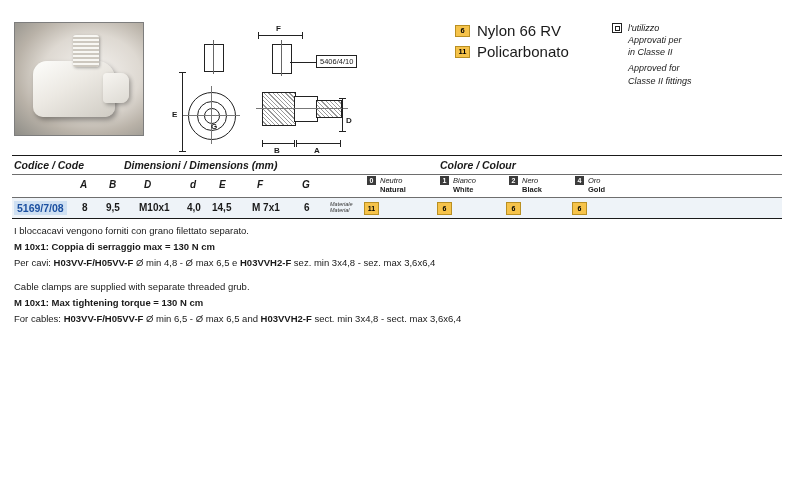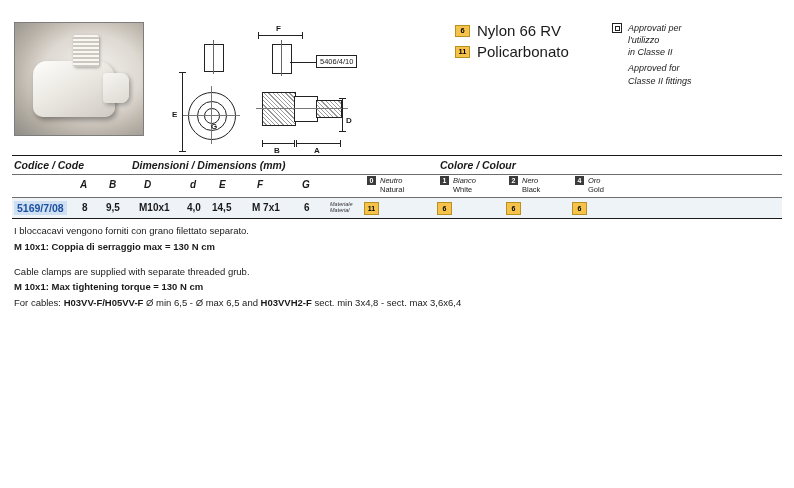--- a/index.html
+++ b/index.html
@@ -230,21 +230,21 @@
     color: #fff;
     background: #3b3b3b;
     margin-right: 4px;
     vertical-align: top;
   }
   .colour-head .cnames {
     display: inline-block;
     vertical-align: top;
   }
   .colour-head .cnames i { font-style: italic; display: block; }
-  .colour-head .cnames b { font-weight: normal; display: block; }
+  .colour-head .cnames b { font-weight: bold; display: block; }
 
   .data-row {
     position: relative;
     height: 20px;
     background: #ffffff;
   }
   .data-row .band {
     position: absolute;
     left: 0;
     top: 0;
@@ -370,35 +370,35 @@
     </div>
     <div class="material-row">
       <span class="num-badge">11</span>
       <span class="mat-label">Policarbonato</span>
     </div>
   </div>
 
   <div class="approval">
     <span class="sq"></span>
     <div class="txt">
+      <div class="it">l'utilizzo</div>
       <div class="it">Approvati per</div>
-      <div class="it">l'utilizzo</div>
       <div class="it">in Classe II</div>
       <div class="it" style="margin-top:4px;">Approved for</div>
       <div class="it">Classe II fittings</div>
     </div>
   </div>
 </div>
 
 <div class="table-wrap">
   <div class="rule"></div>
 
   <div class="hdr-row">
     <div class="cell" style="left:2px;">Codice / Code</div>
-    <div class="cell" style="left:120px;">Dimensioni / Dimensions (mm)</div>
+    <div class="cell" style="left:112px;">Dimensioni / Dimensions (mm)</div>
     <div class="cell" style="left:428px;">Colore / Colour</div>
   </div>
 
   <div class="rule-thin"></div>
 
   <div class="sub-row">
     <div class="dimcell" style="left:68px;">A</div>
     <div class="dimcell" style="left:97px;">B</div>
     <div class="dimcell" style="left:132px;">D</div>
     <div class="dimcell" style="left:178px;">d</div>
@@ -443,17 +443,18 @@
     <div class="swatch" style="left:494px;">6</div>
     <div class="swatch" style="left:560px;">6</div>
   </div>
 
   <div class="rule"></div>
 </div>
 
 <div class="notes">
   <p>I bloccacavi vengono forniti con grano filettato separato.</p>
   <p><b>M 10x1: Coppia di serraggio max = 130 N cm</b></p>
+  <p><span>Per cavi: </span><b>H03VV-F/H05VV-F</b><span> Ø min 4,8 - Ø max 6,5 e </span><b>H03VVH2-F</b><span> sez. min 3x4,8 - sez. max 3,6x6,4</span></p>
   <div class="gap"></div>
   <p>Cable clamps are supplied with separate threaded grub.</p>
   <p><b>M 10x1: Max tightening torque = 130 N cm</b></p>
   <p><span>For cables: </span><b>H03VV-F/H05VV-F</b><span> Ø min 6,5 - Ø max 6,5 and </span><b>H03VVH2-F</b><span> sect. min 3x4,8 - sect. max 3,6x6,4</span></p>
 </div>
 
 </body></html>

